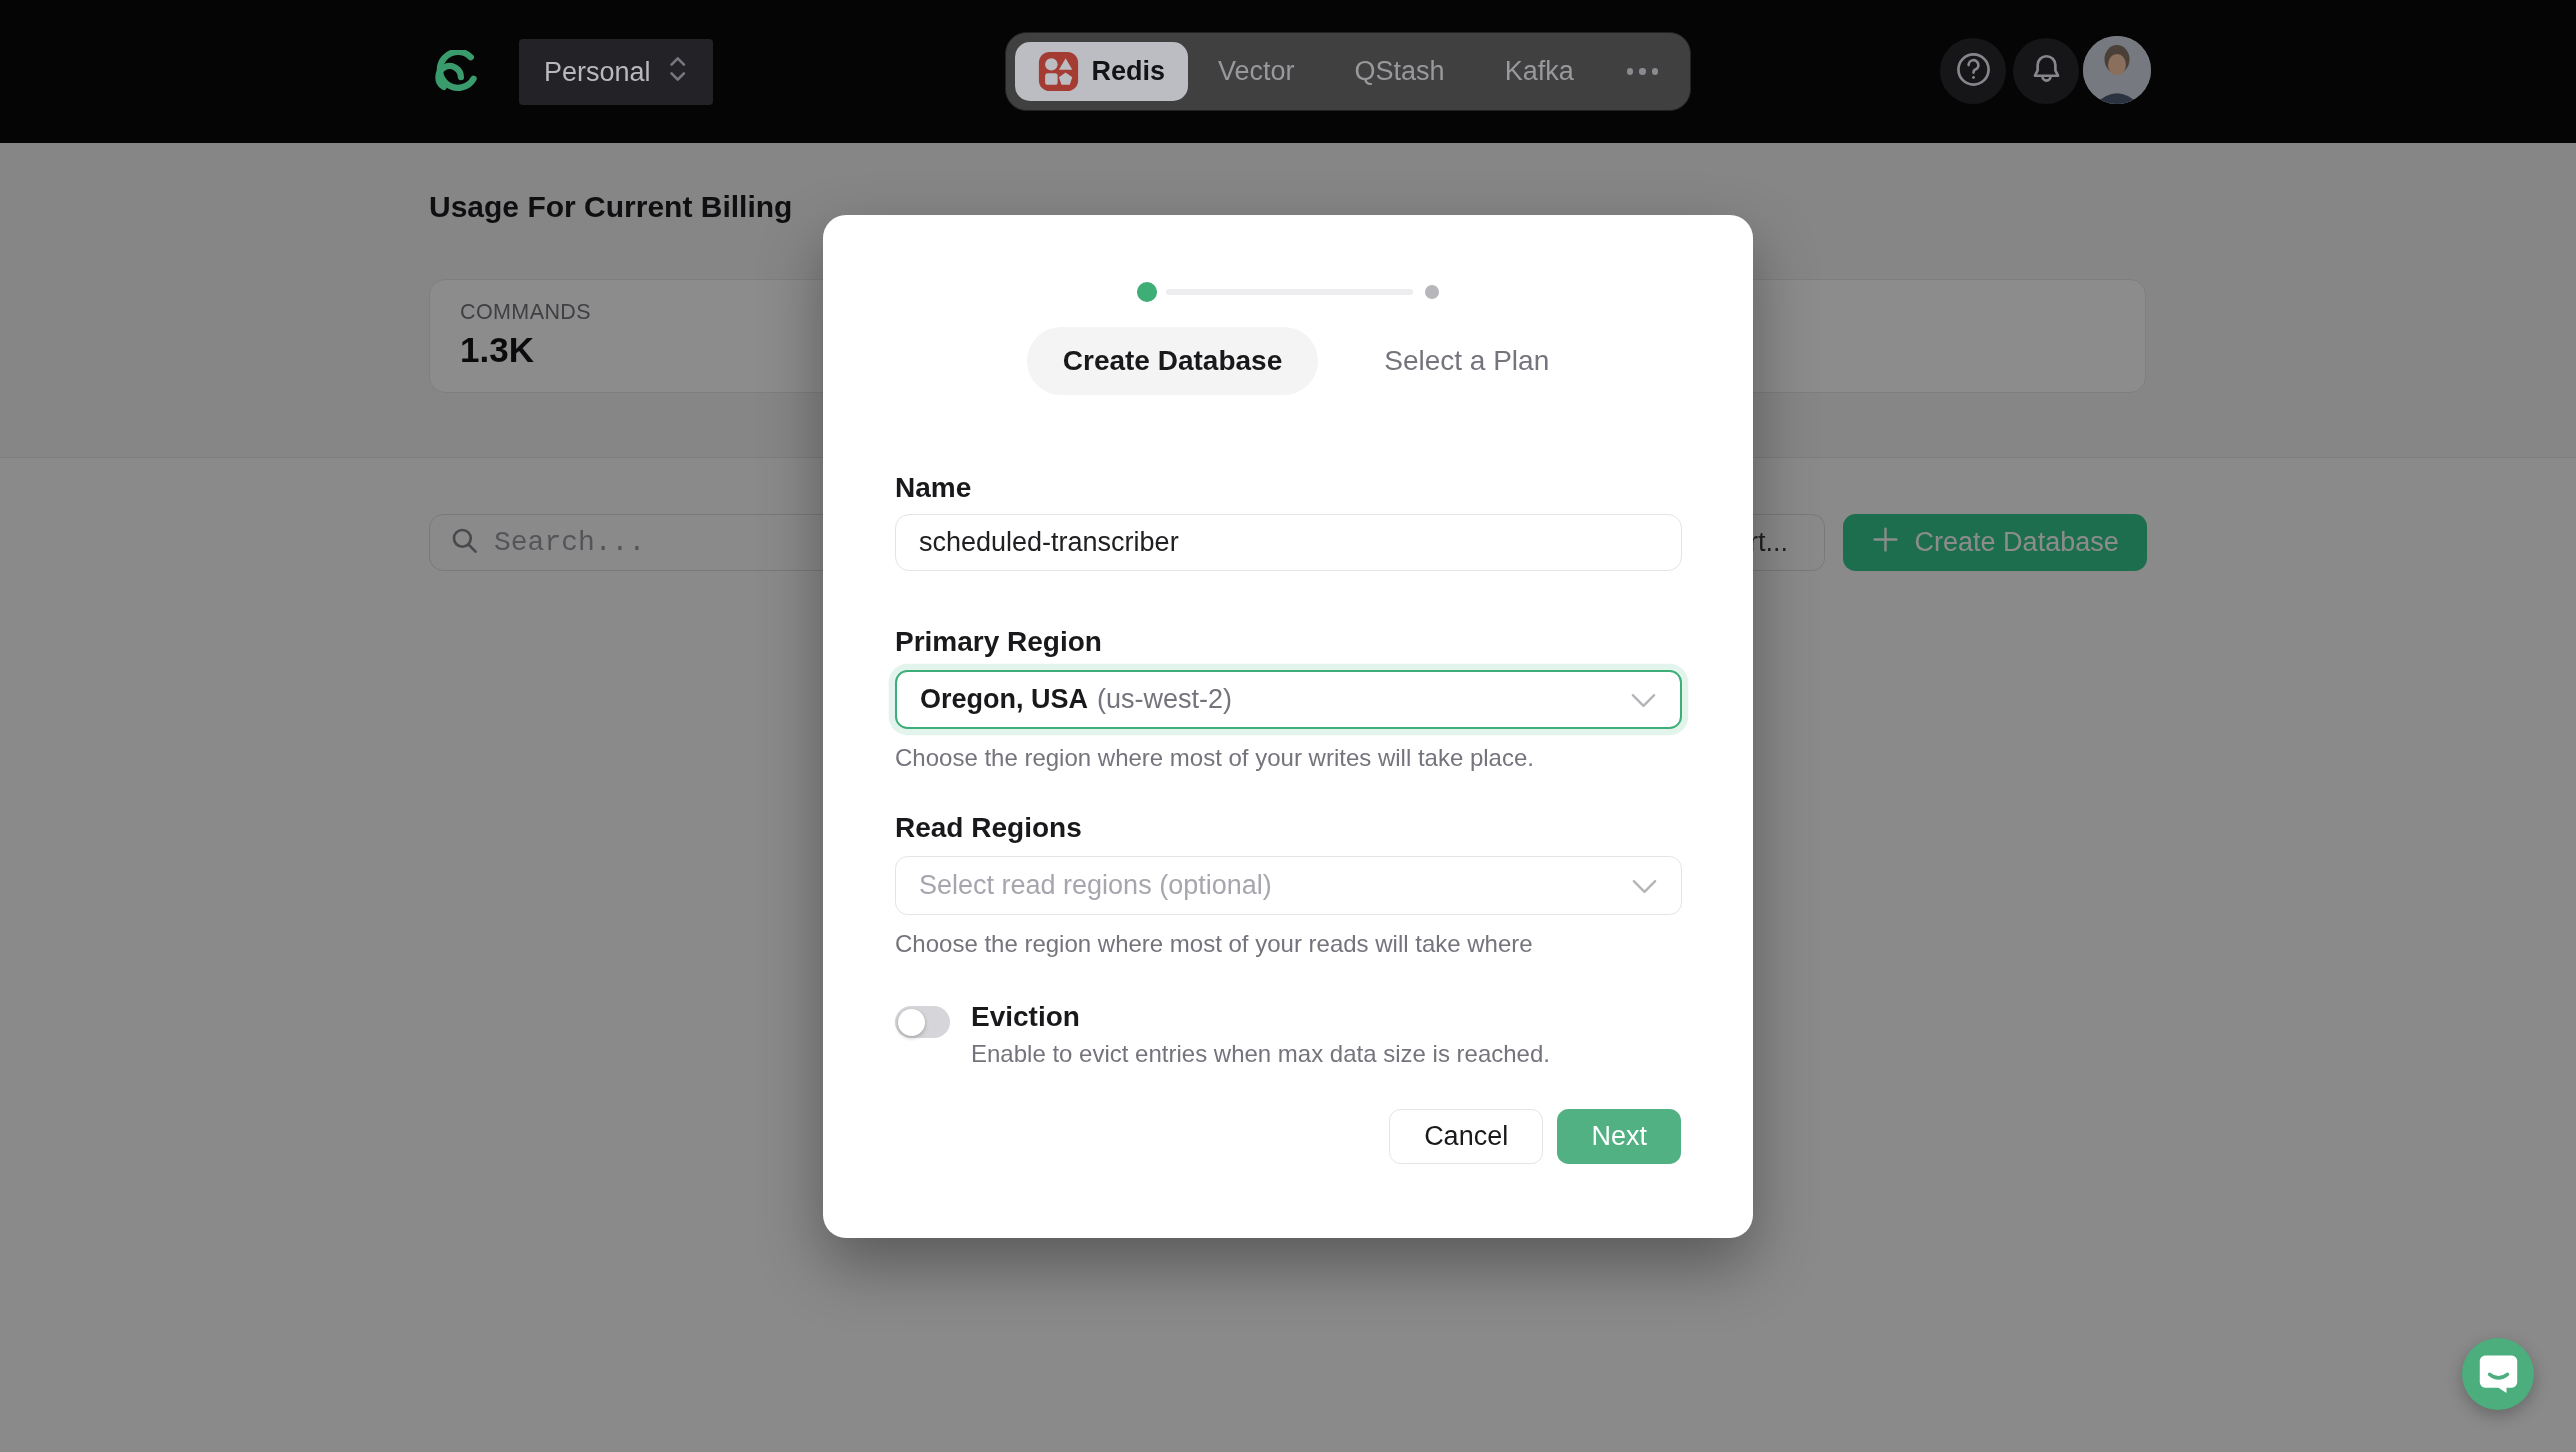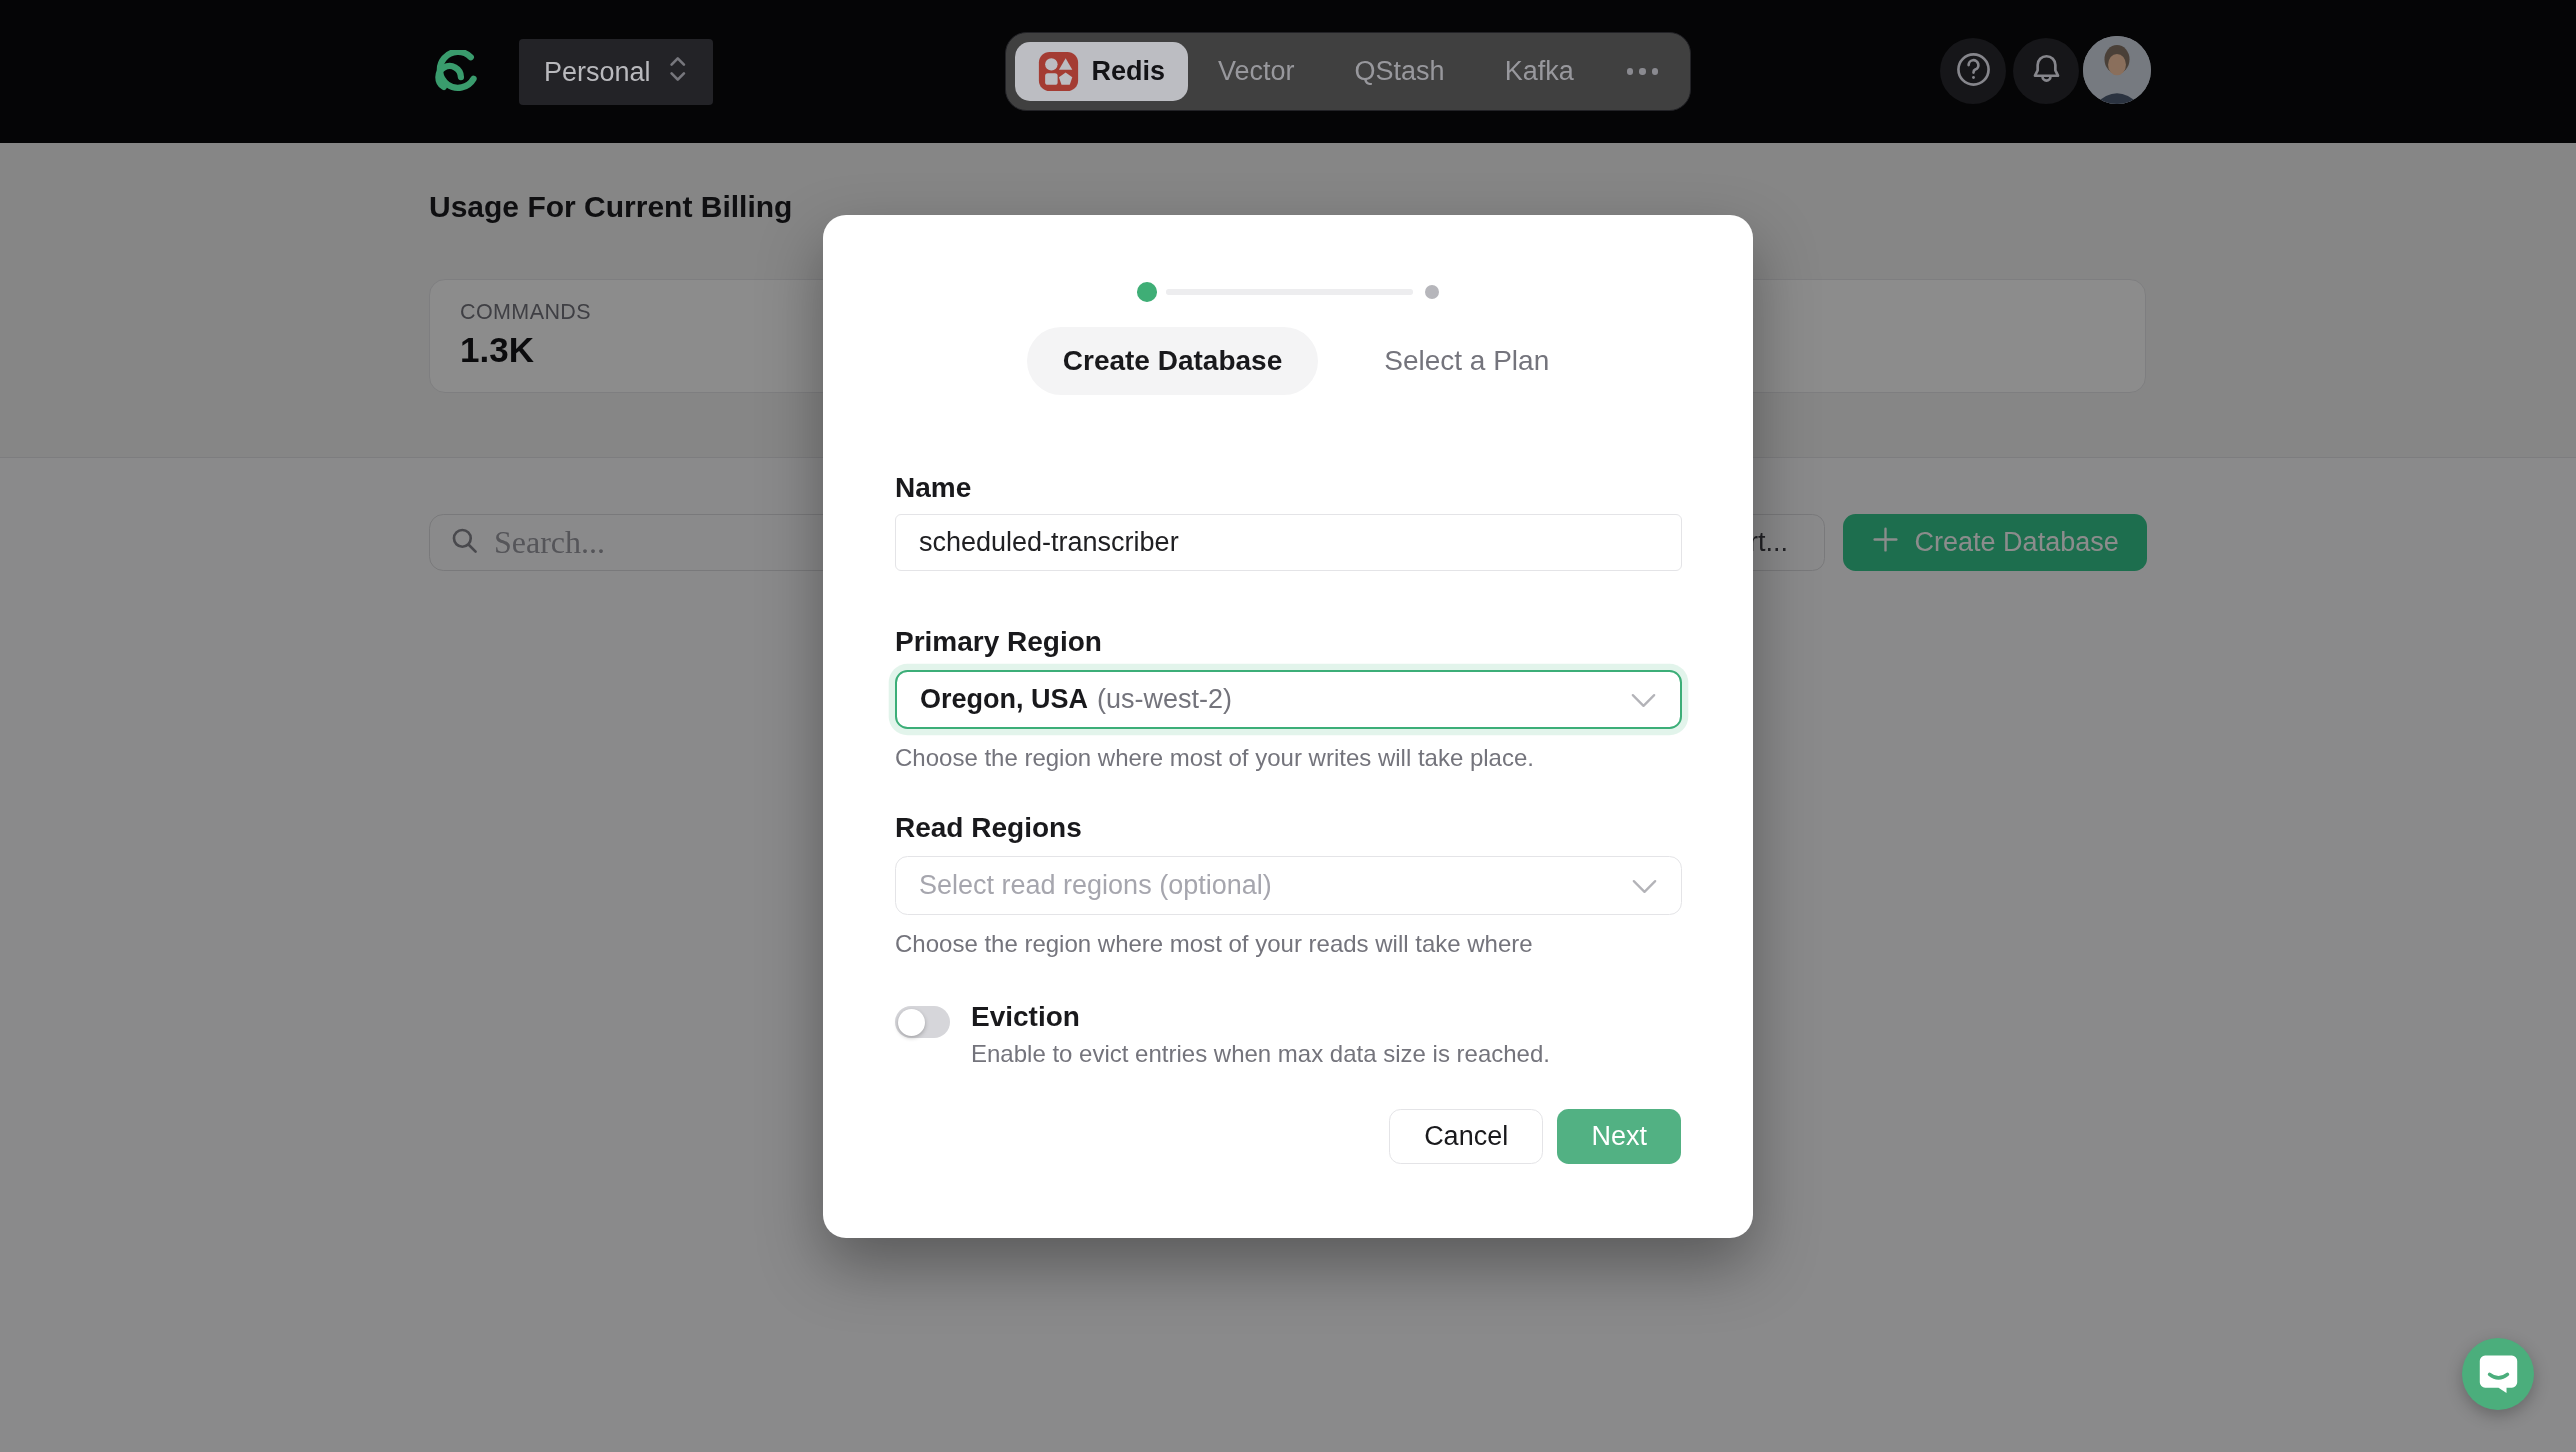--- a/index.html
+++ b/index.html
@@ -60,21 +60,21 @@
   }
   .stat-label { position:absolute; left:30px; top:19.7px; font-size:21.5px; letter-spacing:0.4px; color:#74747c; }
   .stat-value { position:absolute; left:30px; top:50px; font-size:35px; font-weight:700; color:#151518; }
   .search-box {
     position:absolute; left:429px; top:514px; width:501px; height:57px;
     border:1.8px solid #dcdce0; border-radius:14.3px; background:#fcfcfd;
     display:flex; align-items:center; padding:0 19.7px; gap:14.3px; z-index:1;
   }
   .search-box input {
     border:none; outline:none; background:transparent; flex:1;
-    font-size:32px; color:#3b82f6; font-family:Liberation Serif, serif;
+    font-size:28px; color:#3b82f6; font-family:Liberation Mono, monospace;
   }
   .search-box input::placeholder { color:#9b9ba3; }
   .partial-btn {
     position:absolute; left:1610px; top:514px; width:215px; height:57px;
     background:#fcfcfd; border:1.8px solid #dcdce0; border-radius:12.5px;
     display:flex; align-items:center; justify-content:flex-end; padding-right:36px;
     font-size:27px; color:#3f3f46; cursor:pointer; z-index:1;
     font-family:"Liberation Sans", sans-serif;
   }
   .create-db-btn {
@@ -102,21 +102,21 @@
   .step-dot.upcoming { width:14.3px; height:14.3px; background:#b6b6bb; }
   .mtabs { position:absolute; left:0; top:112px; width:100%; height:68px; display:flex; align-items:center; justify-content:center; gap:66px; }
   .mtab { font-size:28px; color:#74747c; cursor:pointer; }
   .mtab.active {
     background:#f4f4f5; border-radius:36px; height:68px; line-height:68px;
     padding:0 36px; font-weight:700; color:#19191c;
   }
   .f-label { position:absolute; left:72px; font-size:28px; font-weight:700; color:#19191c; }
   .f-input {
     position:absolute; left:72px; width:787px; height:57px;
-    border:1.8px solid #e4e4e7; border-radius:6px; padding:0 23px;
+    border:1.8px solid #e4e4e7; border-radius:14px; padding:0 23px;
     font-size:27px; color:#202023; outline:none;
     font-family:"Liberation Sans", sans-serif;
   }
   .f-select {
     position:absolute; left:72px; width:787px; height:59px;
     border:1.8px solid #e4e4e7; border-radius:12.5px;
     display:flex; align-items:center; gap:9px; padding:0 23px;
     font-size:27px; cursor:pointer; background:#fff;
   }
   .f-select.focused {

